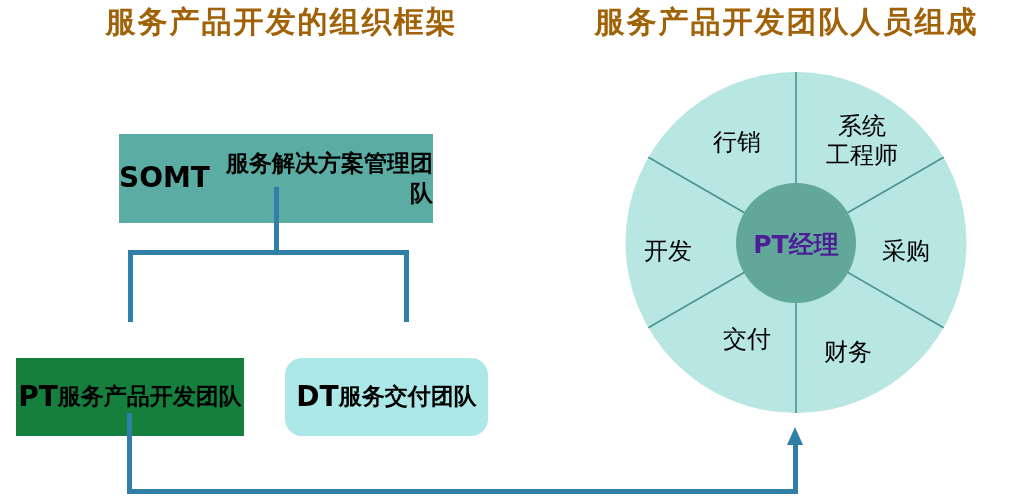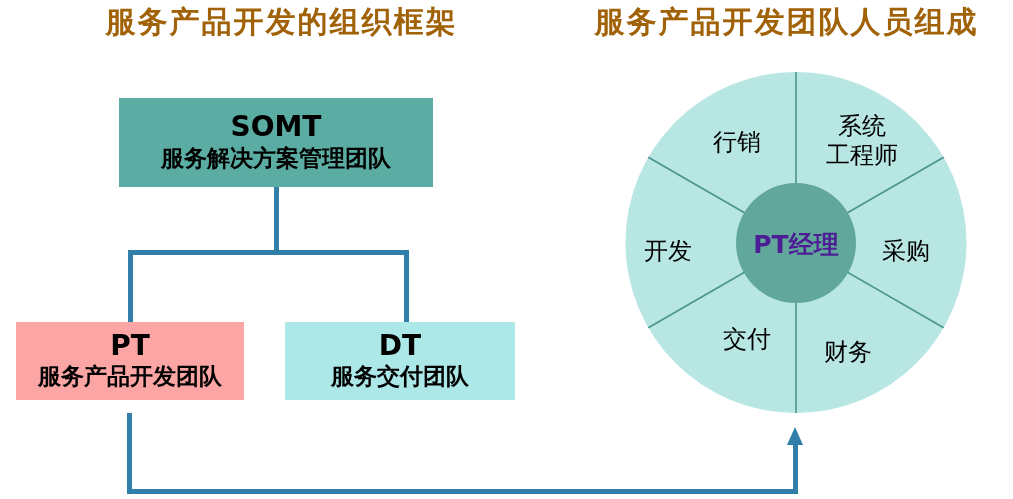--- a/index.html
+++ b/index.html
@@ -23,25 +23,25 @@
     font-size: 30px;
     font-weight: bold;
     letter-spacing: 2px;
     text-align: center;
     color: #a16207;
     white-space: nowrap;
   }
   .org-box {
     position: absolute;
     display: flex;
-    flex-direction: column;
     align-items: center;
     justify-content: center;
     text-align: right;
     color: #000;
+    margin-top: 36px;
   }
   .org-box .acronym {
     font-size: 28px;
     font-weight: bold;
     line-height: 1.15;
   }
   .org-box .team-name {
     font-size: 23px;
     line-height: 1.3;
     font-weight: bold;
@@ -81,26 +81,26 @@
 
 <div id="canvas">
 
   <div class="diagram-title" style="left:20px; width:523px;">服务产品开发的组织框架</div>
 
   <div class="org-box" style="left:119px; top:98px; width:314px; height:89px; background:#5BADA3;">
     <div class="acronym">SOMT</div>
     <div class="team-name">服务解决方案管理团队</div>
   </div>
 
-  <div class="org-box" style="left:16px; top:322px; width:228px; height:78px; background:#fca5a5;">
+  <div class="org-box" style="left:16px; top:322px; width:228px; height:78px; background:#15803d;">
     <div class="acronym">PT</div>
     <div class="team-name">服务产品开发团队</div>
   </div>
 
-  <div class="org-box" style="left:285px; top:322px; width:230px; height:78px; background:#ACE8E8;">
+  <div class="org-box" style="left:285px; top:322px; width:203px; height:78px; background:#ACE8E8;border-radius:17px;">
     <div class="acronym">DT</div>
     <div class="team-name">服务交付团队</div>
   </div>
 
   <div class="conn" style="left:274px; top:187px; width:5px; height:66px;"></div>
   <div class="conn" style="left:128px; top:250px; width:281px; height:5px;"></div>
   <div class="conn" style="left:128px; top:250px; width:5px; height:72px;"></div>
   <div class="conn" style="left:404px; top:250px; width:5px; height:72px;"></div>
 
   <div class="conn" style="left:127px; top:413px; width:5px; height:81px;"></div>

